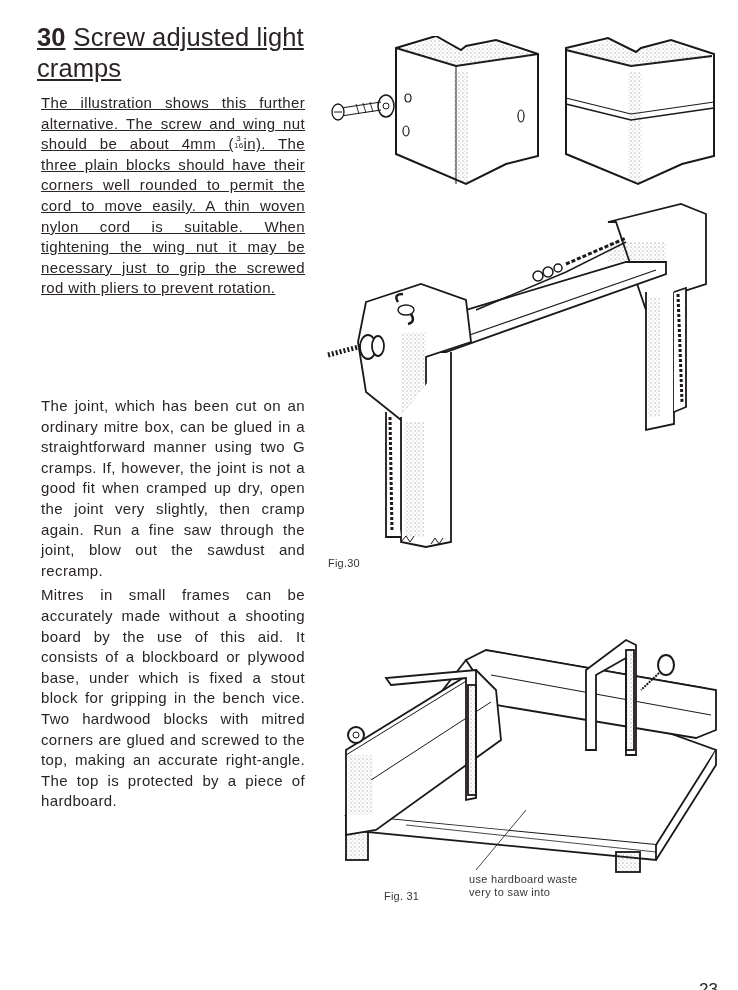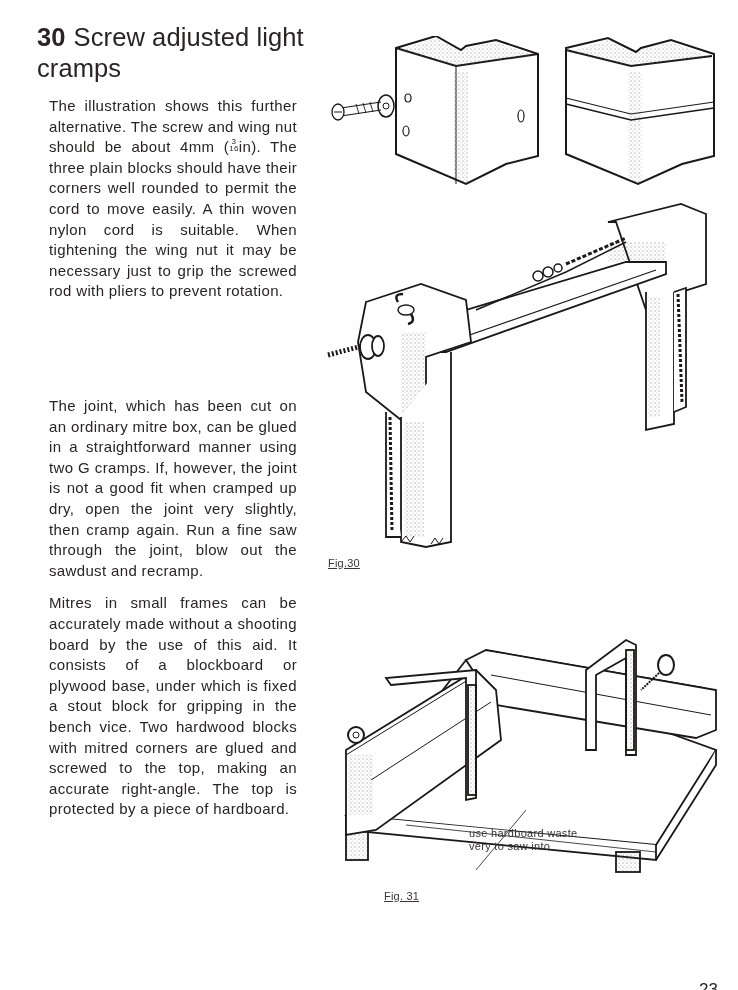--- a/index.html
+++ b/index.html
@@ -1,27 +1,27 @@
 <!DOCTYPE html>
 <html><head>
   <meta charset="utf-8">
   <style>
     html, body { margin: 0; padding: 0; background: #ffffff; }
     body { width: 738px; height: 990px; position: relative; overflow: hidden; color: #2a2424; font-family: "Liberation Sans", sans-serif; }
-    .col-left { position: absolute; left: 37px; top: 22px; width: 272px; }
+    .col-left { position: absolute; left: 37px; top: 22px; width: 272px; text-decoration: underline; }
     .heading { font-size: 25.5px; line-height: 31px; font-weight: normal; margin: 0 0 9px 0; letter-spacing: 0.1px; }
     .heading .num { font-weight: bold; margin-right: 8px; }
-    .para { font-size: 15px; line-height: 20.6px; text-align: justify; margin: 12px; letter-spacing: 0.35px; }
+    .para { font-size: 15px; line-height: 20.6px; text-align: justify; margin: 4px; letter-spacing: 0.35px; }
     .frac { display: inline-block; font-size: 8px; line-height: 7px; vertical-align: 1px; text-align: center; }
     .frac span { display: block; }
     .sec1 { }
     .sec2 { position: absolute; top: 354px; left: 0; width: 272px; }
     .sec2-p2 { margin-top: 20px; }
     .fig { position: absolute; }
-    .caption { position: absolute; font-size: 11px; color: #3a3434; letter-spacing: 0.2px; text-decoration: underline; }
+    .caption { position: absolute; font-size: 11px; color: #3a3434; letter-spacing: 0.2px; }
     .note { position: absolute; font-size: 11px; line-height: 13px; color: #3a3434; letter-spacing: 0.3px; }
     .pageno { position: absolute; right: 20px; top: 980px; font-size: 17px; color: #2a2424; }
     svg { display: block; }
   </style>
 </head>
 <body>
 
 <div class="col-left">
   <div class="sec1">
     <h2 class="heading"><span class="num">30</span><span>Screw adjusted light cramps</span></h2>
@@ -139,19 +139,19 @@
 
       <path d="M260 40 L300 10 L310 15 L310 125 L300 125 L300 28 L270 45 L270 120 L260 120 Z" fill="#fff"></path>
       <rect x="300" y="20" width="8" height="100" fill="url(#stip)"></rect>
       <ellipse cx="340" cy="35" rx="8" ry="10" fill="#fff" stroke-width="2"></ellipse>
       <path d="M333 43 L315 60" stroke-width="2" stroke-dasharray="2 1"></path>
 
       <path d="M200 180 L150 240" stroke-width="0.8"></path>
     </g>
   </svg>
 </div>
-<div class="note" style="left:469px; top:827px;">
+<div class="note" style="left:469px; top:873px;">
   <div>use hardboard waste</div>
   <div>very to saw into</div>
 </div>
 <div class="caption" style="left:348px; top:890px;padding-left:36px;">Fig. 31</div>
 
 <div class="pageno">23</div>
 
 </body></html>

